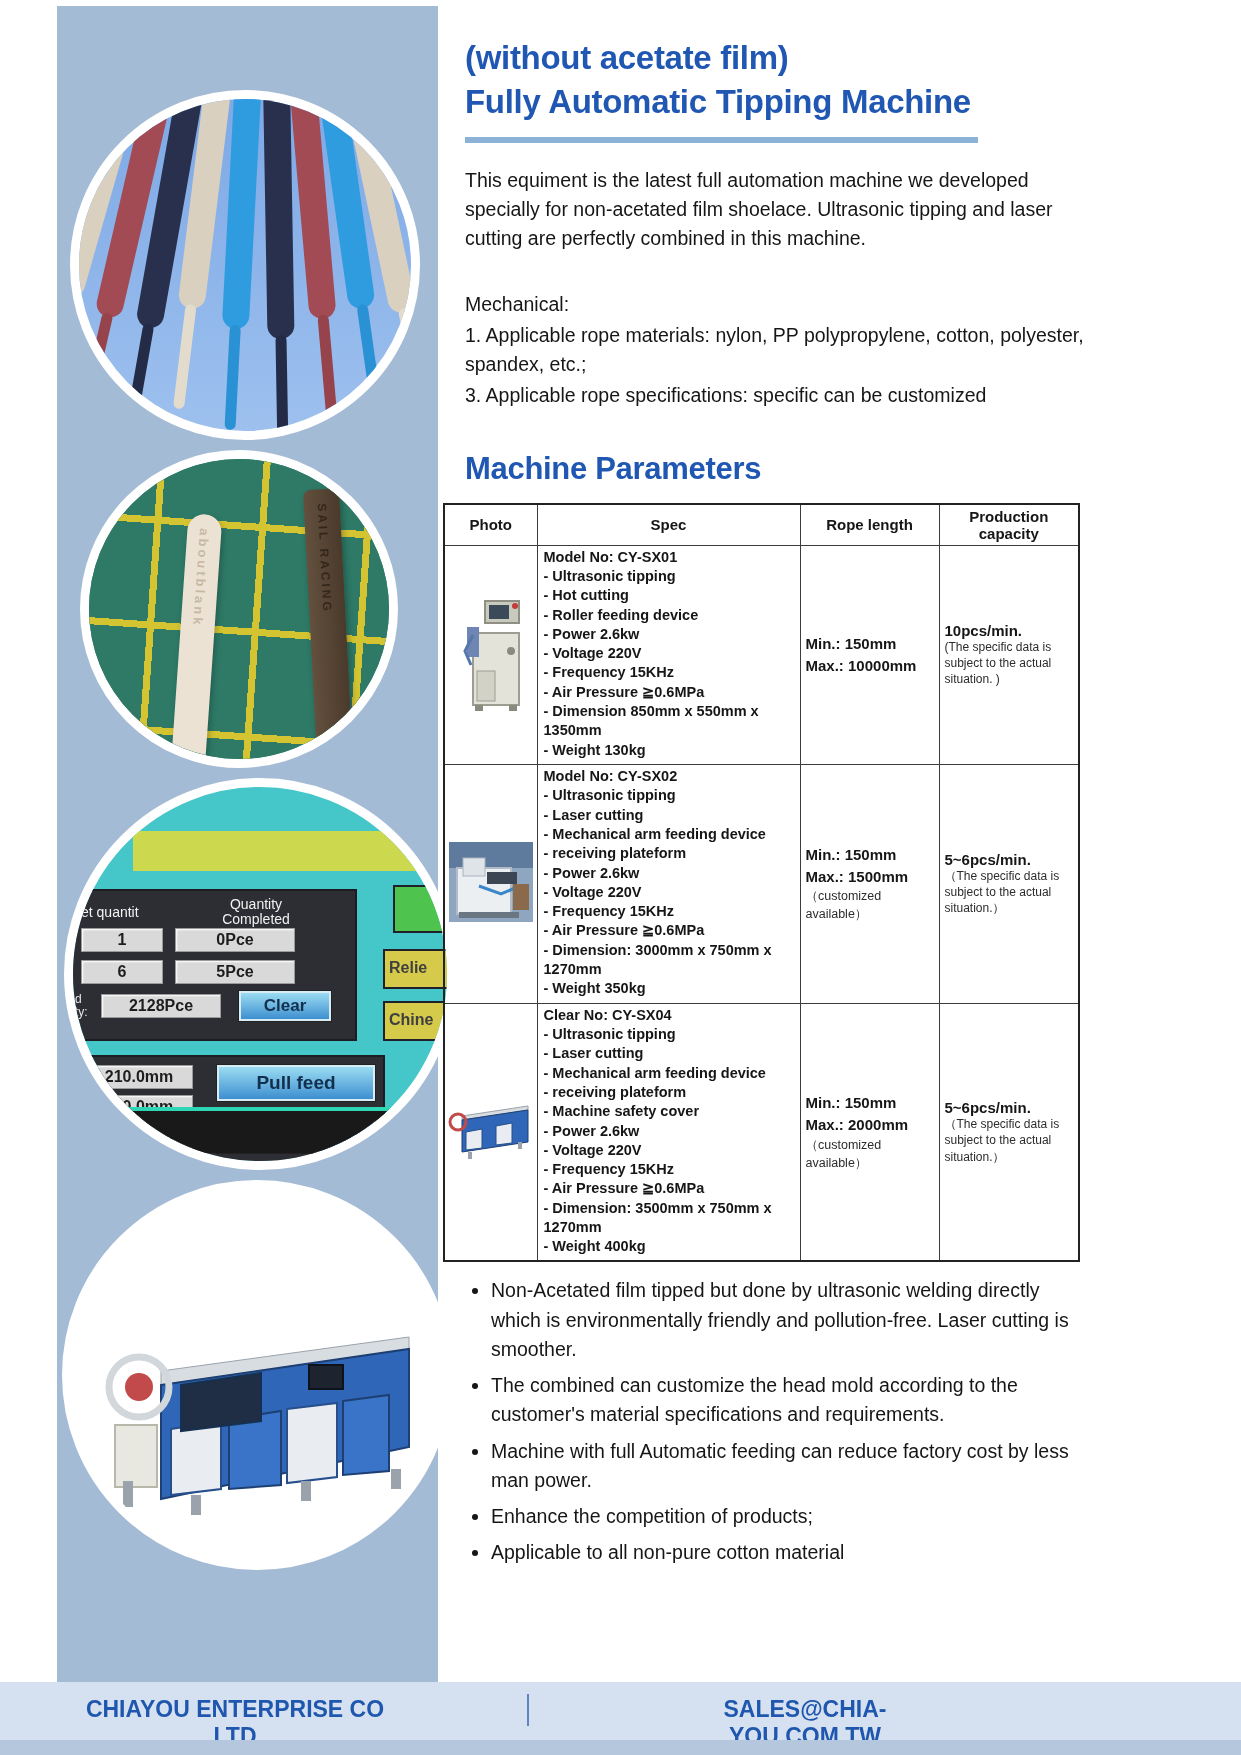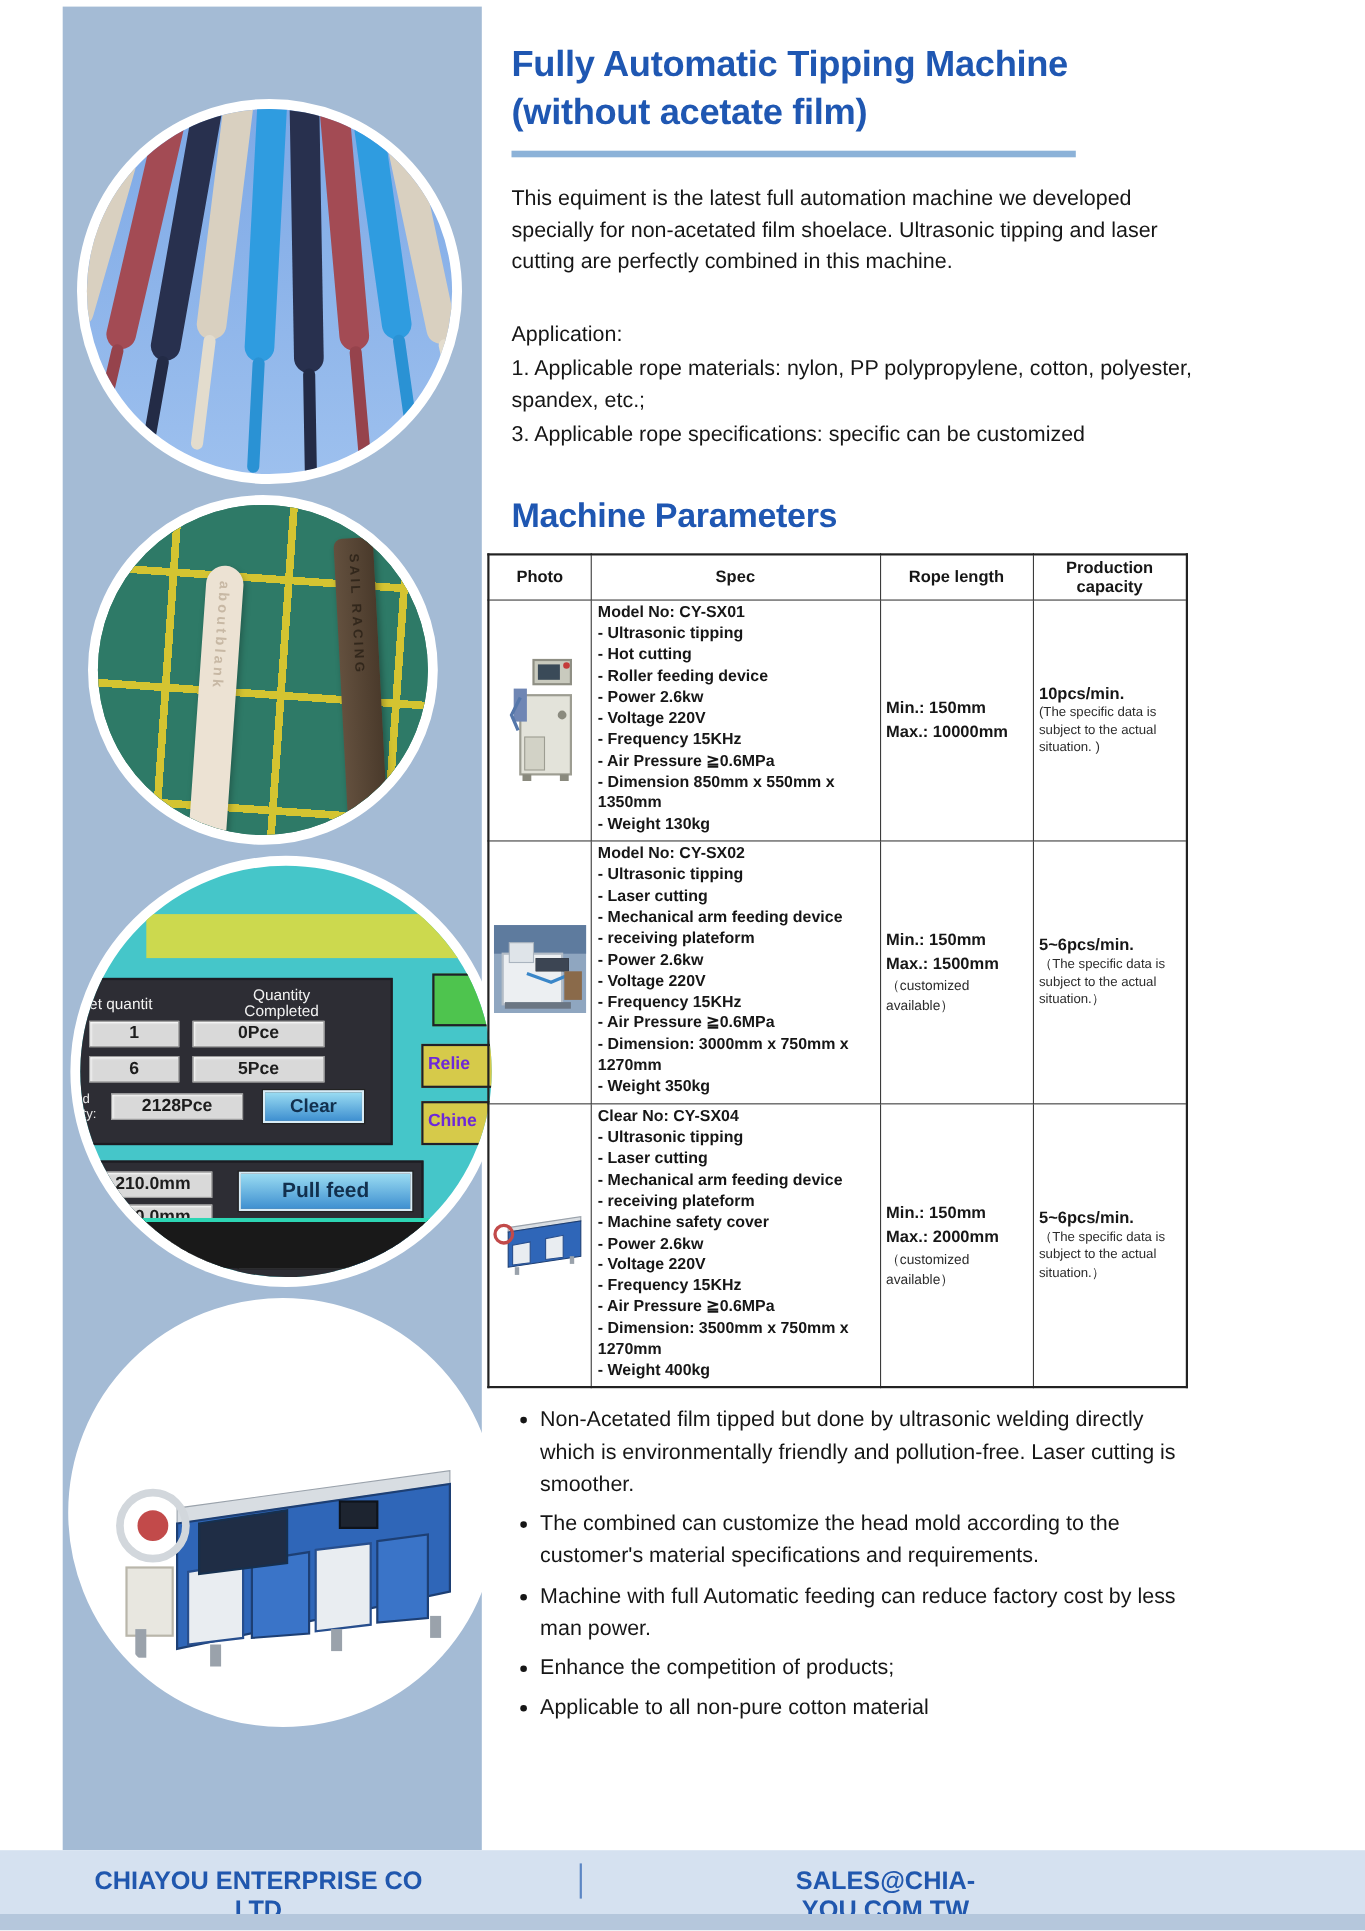--- a/index.html
+++ b/index.html
@@ -49,21 +49,21 @@
   .ph-row { display:flex; align-items:center; margin-bottom:6px; }
   .ph-label { color:#e8e8e8; font-size:12px; line-height:1.1; width:58px; white-space:pre-line; }
   .ph-head { color:#f2f2f2; font-size:14px; }
   .field { background:#d9d9d9; border:1px solid #9a9a9a; color:#1d1d1d; text-align:center;
            font-size:16px; font-weight:bold; padding:2px 4px; box-shadow:inset 1px 1px 2px #fff; }
   .f-sm { width:82px; } .f-md { width:120px; } .f-len { width:108px; }
   .btn-blue { background:linear-gradient(180deg,#9adcf2,#3e8fd0); border:2px solid #d8ecf6; outline:1px solid #222;
               color:#12304e; font-weight:bold; text-align:center; }
   .btn-clear { width:92px; font-size:17px; padding:3px 0; }
   .btn-pull  { width:158px; font-size:19px; padding:5px 0; }
-  .side-btn { position:absolute; border:2px solid #20202a; font-weight:bold; color:#6d28d9;
+  .side-btn { position:absolute; border:2px solid #20202a; font-weight:bold; color:#404040;
               text-align:left; padding:8px 4px; font-size:16px; }
   .btn-green { right:-12px; top:98px;  width:66px; height:48px; background:#4ec44e; }
   .btn-rel   { right:-16px; top:162px; width:80px; height:40px; background:#d6ca4a; }
   .btn-chi   { right:-20px; top:214px; width:84px; height:40px; background:#d6ca4a; }
   .panel-bezel { position:absolute; left:40px; right:30px; bottom:8px; height:46px; background:#191919;
                  border-top:4px solid #2dd6b4; border-radius:4px; }
 
   
   .main { position:absolute; left:465px; top:36px; width:620px; }
   .title { color:#1f57b2; font-weight:800; font-size:33px; line-height:1.33; letter-spacing:-.3px; }
@@ -234,29 +234,29 @@
     <rect x="44" y="236" width="42" height="62" fill="#e8e7e0" stroke="#b9b6aa" stroke-width="2"></rect>
     <rect x="52" y="292" width="10" height="26" fill="#9aa2ab"></rect>
     <rect x="120" y="306" width="10" height="20" fill="#9aa2ab"></rect>
     <rect x="230" y="292" width="10" height="20" fill="#9aa2ab"></rect>
     <rect x="320" y="280" width="10" height="20" fill="#9aa2ab"></rect>
   </svg>
 </div>
 
 <div class="main">
   <div class="title">
+    <div>(without acetate film)</div>
     <div>Fully Automatic Tipping Machine</div>
-    <div>(without acetate film)</div>
   </div>
   <div class="rule"></div>
 
   <p class="intro">This equiment is the latest full automation machine we developed specially for non-acetated film shoelace. Ultrasonic tipping and laser cutting are perfectly combined in this machine.</p>
 
   <div class="app">
-    <div>Application:</div>
+    <div>Mechanical:</div>
     <div class="app-items">
       <div>1. Applicable rope materials: nylon, PP polypropylene, cotton, polyester, spandex, etc.;</div>
       <div>3. Applicable rope specifications: specific can be customized</div>
     </div>
   </div>
 
   <h2 class="section-h params-h">Machine Parameters</h2>
 
   <table class="spec">
     <thead>

